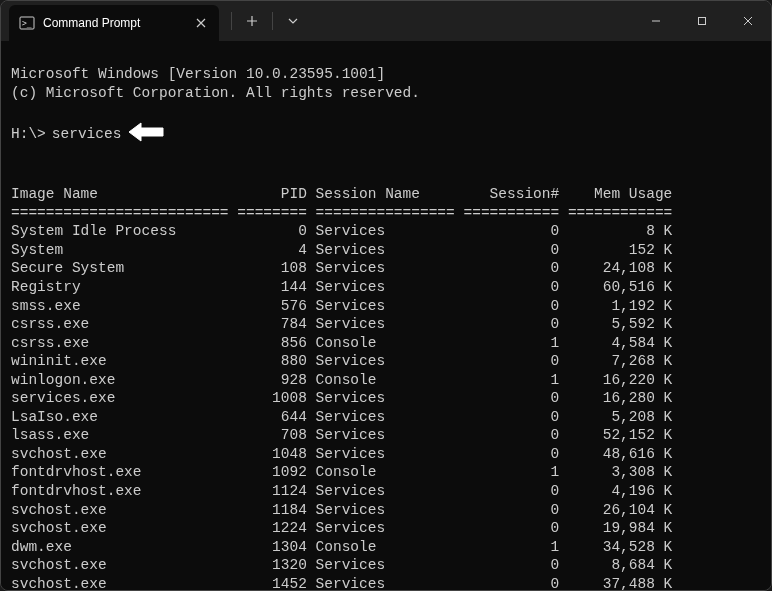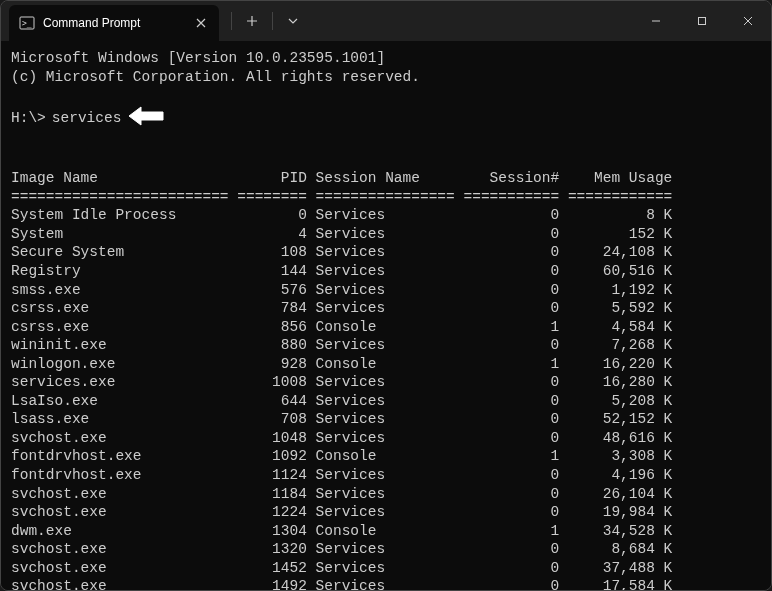--- a/index.html
+++ b/index.html
@@ -87,21 +87,21 @@
     width: 46px;
     height: 40px;
     display: flex;
     align-items: center;
     justify-content: center;
     color: #ccc;
     cursor: pointer;
   }
   .terminal {
     background: #0c0c0c;
-    padding: 8px 10px;
+    padding: 24px 10px;
     font-size: 14.5px;
     line-height: 1.28;
     white-space: pre;
     color: #ccc;
     height: calc(100% - 40px);
     overflow: hidden;
   }
   .prompt-line {
     display: flex;
     align-items: center;

